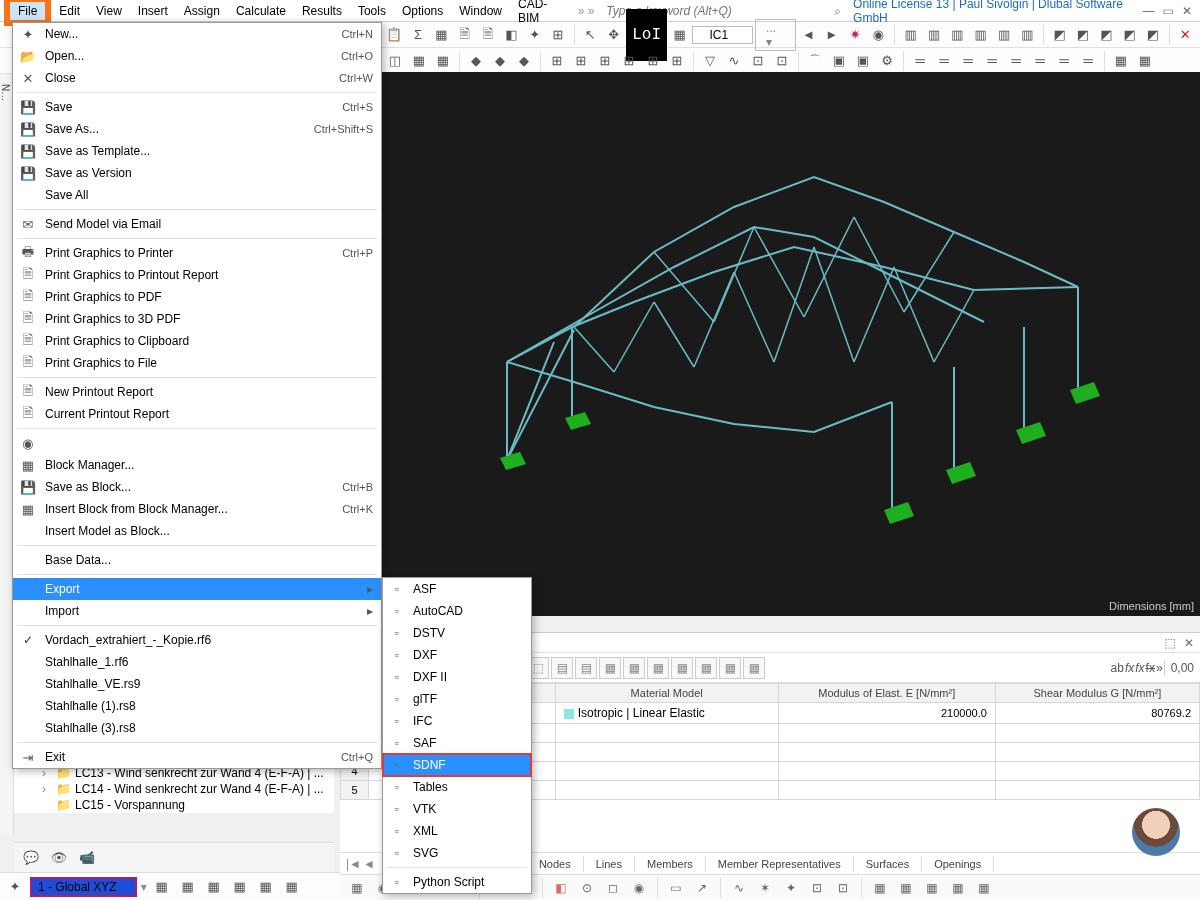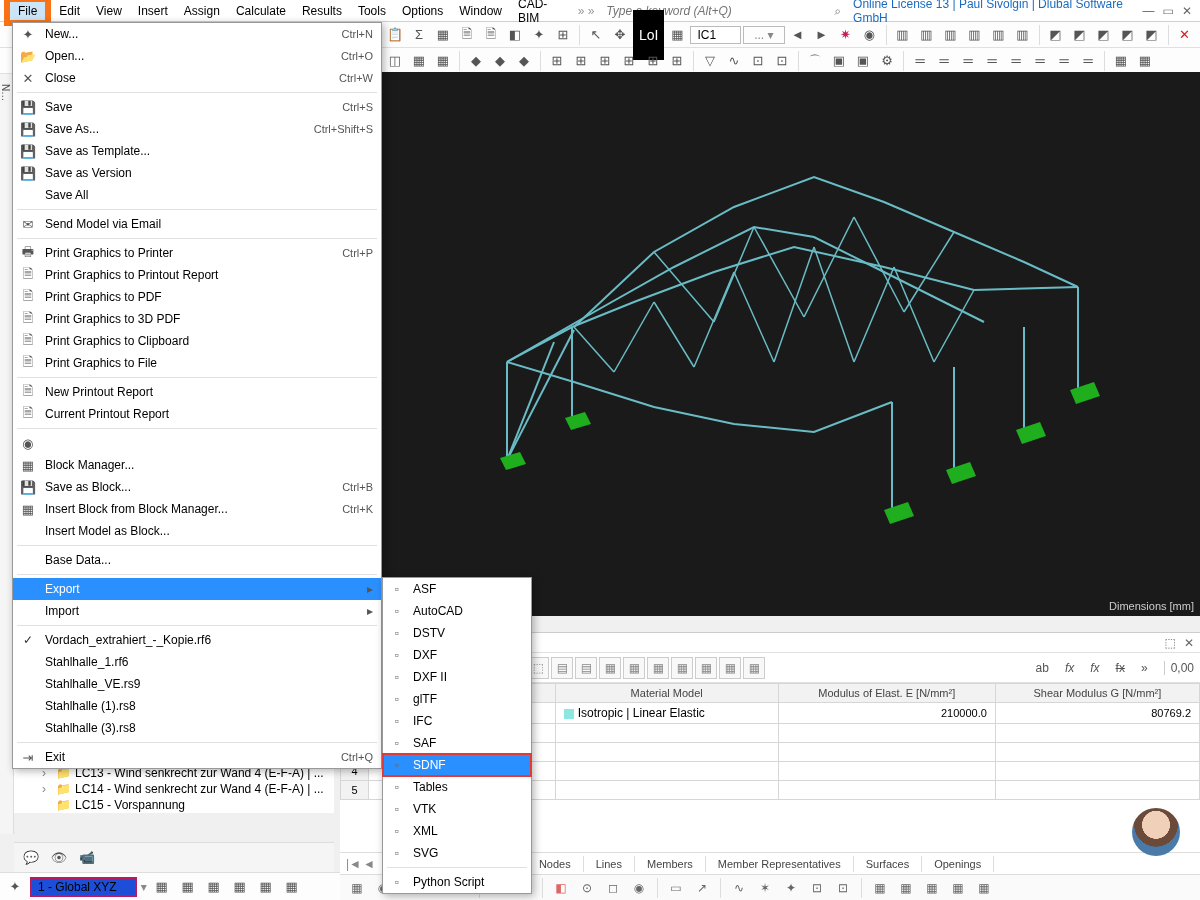--- a/index.html
+++ b/index.html
@@ -41,37 +41,37 @@
 .bottombar { position: absolute; left: 14px; top: 842px; width: 320px; height: 30px; background: #f5f5f5; border-top: 1px solid #ddd; display: flex; align-items: center; gap: 6px; padding: 0 6px; }
 .coordbar { position: absolute; left: 0; top: 872px; width: 380px; height: 28px; background: #fdfdfd; border-top: 1px solid #ddd; display: flex; align-items: center; gap: 4px; padding: 0 4px; }
 .coordbar .combo { border: 2px solid #be185d; padding: 1px 18px 1px 6px; background: #1d4ed8; position: relative; }
 .tablepanel { position: absolute; left: 340px; top: 632px; right: 0; bottom: 0; background: #fff; border-top: 1px solid #ccc; display: flex; flex-direction: column; }
 .tablepanel .tabhdr { height: 20px; display: flex; align-items: center; padding: 0 6px; border-bottom: 1px solid #e0e0e0; }
 .tablepanel .tabhdr .x { margin-left: auto; display: flex; gap: 8px; color: #666; }
 .tablepanel .toolbar2 { height: 30px; display: flex; align-items: center; gap: 4px; padding: 0 6px; border-bottom: 1px solid #e0e0e0; }
 .tablepanel .combo2 { border: 1px solid #bbb; padding: 2px 20px 2px 8px; background: #fff; }
 .tablepanel .btns { display: flex; gap: 2px; }
 .tablepanel .btns .b { width: 22px; height: 22px; border: 1px solid #ccc; background: #f8f8f8; display: flex; align-items: center; justify-content: center; color: #888; font-size: 12px; }
-.tablepanel .fx { margin-left: auto; display: flex; gap: 16px; align-items: center; color: #555; }
+.tablepanel .fx { margin-left: auto; display: flex; gap: 1px; align-items: center; color: #555; }
 .datagrid { flex: 0 0 auto; }
 .datagrid table { border-collapse: collapse; width: 100%; }
 .datagrid th, .datagrid td { border: 1px solid #d6d6d6; padding: 3px 8px; font-size: 11px; text-align: center; height: 16px; }
 .datagrid th { background: #f2f2f2; color: #444; font-weight: normal; }
 .datagrid .rownum { background: #f2f2f2; width: 28px; }
 .datagrid td.l { text-align: left; }
 .datagrid td.r { text-align: right; }
 .swatch { display: inline-block; width: 10px; height: 10px; vertical-align: middle; margin-right: 4px; }
 .bottomtabs { display: flex; border-top: 1px solid #ddd; height: 22px; align-items: center; }
 .bottomtabs .bt { padding: 2px 12px; border-right: 1px solid #ddd; color: #444; cursor: pointer; font-size: 11px; }
 .bottomtabs .nav { display: flex; gap: 2px; padding: 0 6px; color: #888; }
 .statusbar { height: 26px; border-top: 1px solid #ddd; display: flex; align-items: center; gap: 4px; padding: 0 6px; background: #fafafa; }
 .statusbar .sb { width: 22px; height: 20px; display: flex; align-items: center; justify-content: center; color: #666; font-size: 12px; }
 .avatar { position: absolute; right: 20px; bottom: 44px; width: 48px; height: 48px; border-radius: 50%; background: radial-gradient(circle at 50% 35%, #f0d0b8 35%, #6b4a3a 36% 55%, #4a7ba8 56%); z-index: 50; }
 .structure { position: absolute; opacity: .9; }
-.lolbox { background: #000; color: #fff; padding: 17px 6px; font-size: 14px; }
+.lolbox { background: #000; color: #fff; padding: 17px 6px; font-size: 16px; font-family: Liberation Mono, monospace; }
 </style>
 </head>
 <body>
 
 <div class="menubar">
   <span class="mitem active">File</span>
   <span class="mitem">Edit</span>
   <span class="mitem">View</span>
   <span class="mitem">Insert</span>
   <span class="mitem">Assign</span>
@@ -97,21 +97,21 @@
   <span class="tb">🗎</span>
   <span class="tb">🗎</span>
   <span class="tb">◧</span>
   <span class="tb">✦</span>
   <span class="tb">⊞</span>
   <span class="tbsep"></span>
   <span class="tb">↖</span>
   <span class="tb">✥</span>
   <span class="lolbox">LoI</span>
   <span class="tb">▦</span>
-  <span style="border:1px solid #bbb;padding:1px 24px 1px 6px;background:#fff">IC1</span>
+  <span style="border:1px solid #bbb;padding:1px 24px 1px 16px;background:#fff">IC1</span>
   <span style="border:1px solid #bbb;padding:1px 10px;color:#888">... ▾</span>
   <span class="tb">◄</span>
   <span class="tb">►</span>
   <span class="tb" style="color:#c91d56">✷</span>
   <span class="tb">◉</span>
   <span class="tbsep"></span>
   <span class="tb">▥</span>
   <span class="tb">▥</span>
   <span class="tb">▥</span>
   <span class="tb">▥</span>

